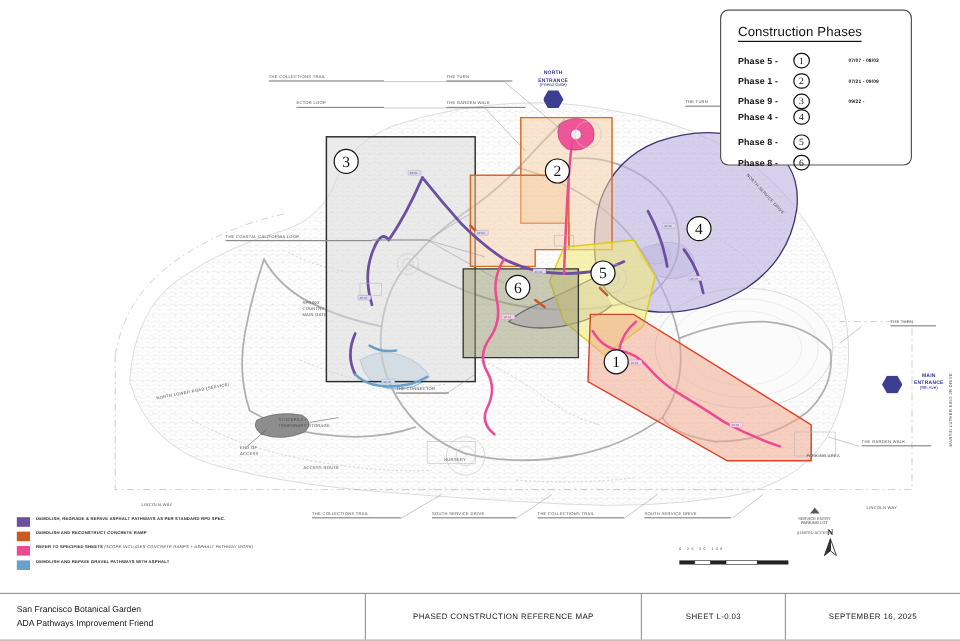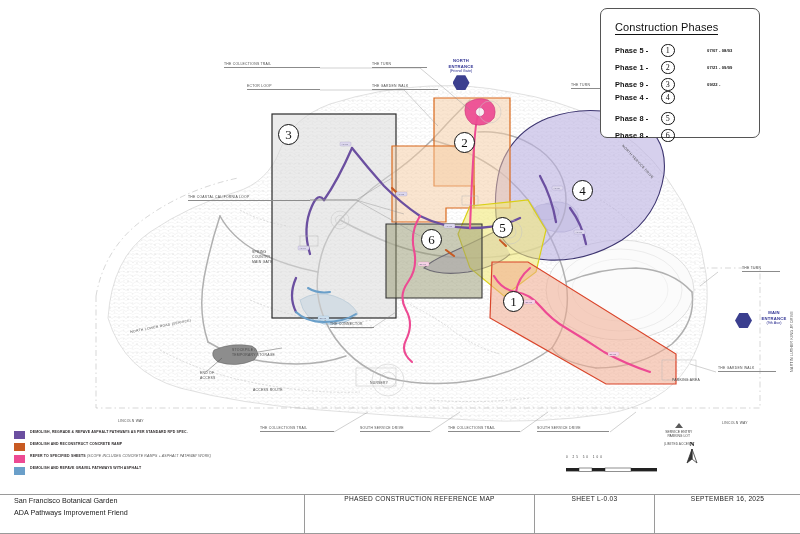--- a/index.html
+++ b/index.html
@@ -54,21 +54,21 @@
   
   #svcEntry{position:absolute;left:664px;top:423px;text-align:center;z-index:45;}
   #svcEntry .tri{width:0;height:0;border-left:4.5px solid transparent;border-right:4.5px solid transparent;
                  border-bottom:5px solid #5a5a5a;margin:0 auto 1.5px;}
   #svcEntry .t1{font-size:3.4px;color:#444;line-height:1.45;text-transform:uppercase;}
   #svcEntry .t2{font-size:3.3px;color:#555;margin-top:2.5px;text-transform:uppercase;}
 
   
   #titleBlock{position:absolute;left:0;top:494px;width:800px;height:40px;border-top:.8px solid #9a9a9a;
               border-bottom:.8px solid #9a9a9a;display:flex;box-sizing:border-box;}
-  #titleBlock .cell{display:flex;align-items:flex-start;box-sizing:border-box;}
+  #titleBlock .cell{display:flex;align-items:center;box-sizing:border-box;}
   #tbProject{flex:0 0 305px;border-right:.8px solid #9a9a9a;padding-left:14px;}
   #tbProject .pl{font-size:7.2px;color:#1a1a1a;line-height:1.65;}
   #tbSheetName{flex:1 1 auto;border-right:.8px solid #9a9a9a;justify-content:center;}
   #tbSheetName span{font-size:6.6px;color:#1a1a1a;letter-spacing:.3px;}
   #tbSheetNo{flex:0 0 120px;border-right:.8px solid #9a9a9a;justify-content:center;}
   #tbSheetNo span{font-size:6.6px;color:#1a1a1a;letter-spacing:.3px;}
   #tbDate{flex:0 0 145px;justify-content:center;}
   #tbDate span{font-size:6.6px;color:#1a1a1a;letter-spacing:.3px;}
 </style>
 </head>

